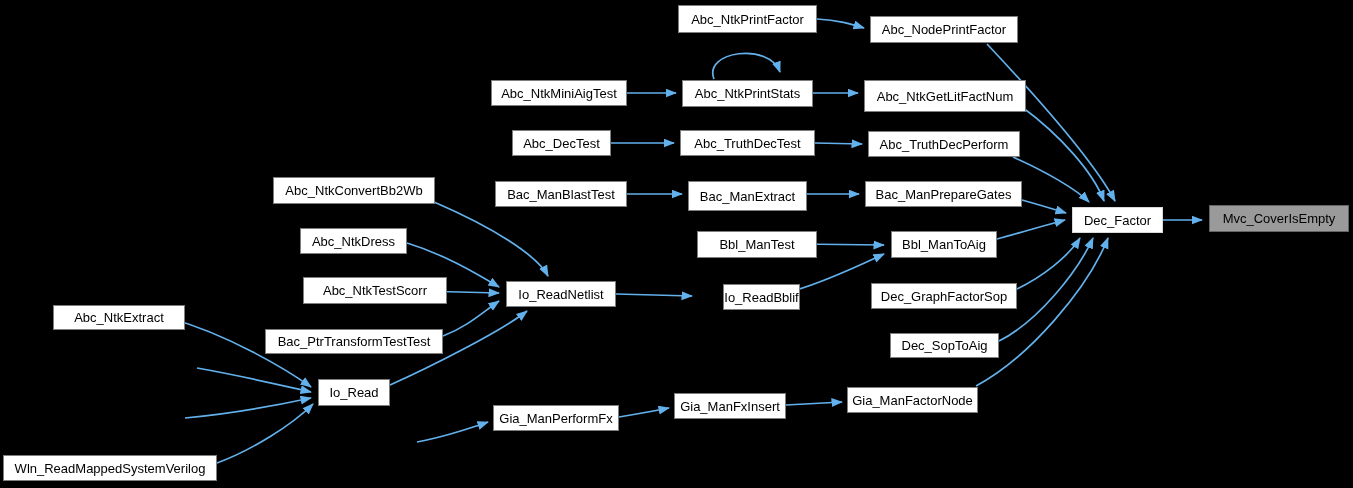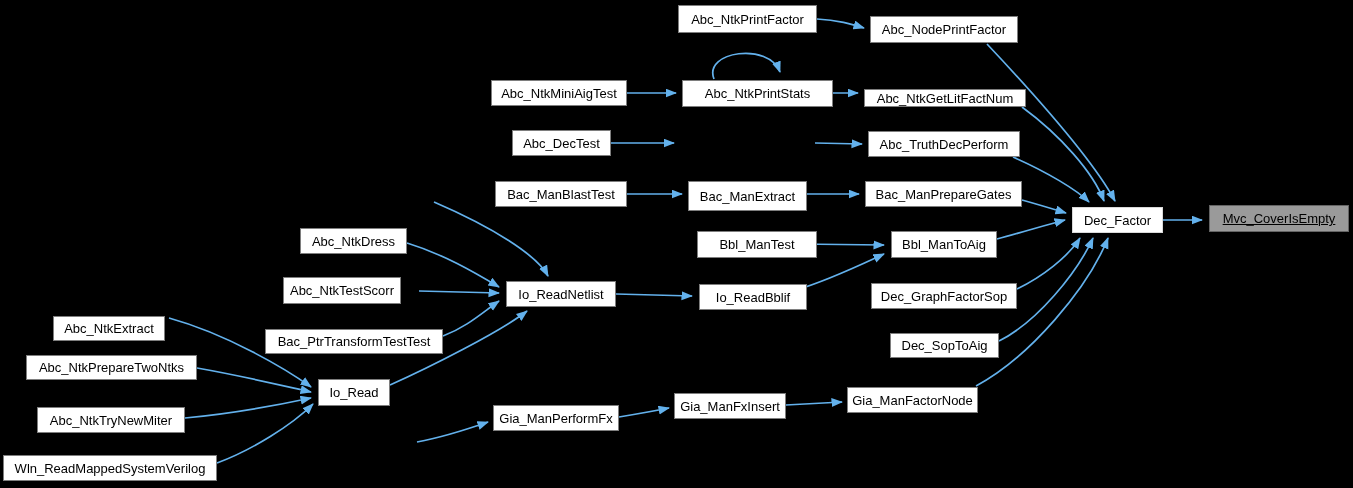--- a/index.html
+++ b/index.html
@@ -22,21 +22,20 @@
     display:flex;align-items:center;justify-content:center;
     white-space:nowrap;
     padding:0 4px;
     cursor:pointer;
   }
   .node.focus{border-color:#d9d9d9;}
   .node.highlight{
     background:#9a9a9a;
     border-color:#646464;
     cursor:default;
-    text-decoration:underline;
   }
 </style>
 </head>
 <body>
 
 <div class="canvas">
 
   <svg class="edges" width="1353" height="488" viewBox="0 0 1353 488">
     <defs>
       <marker id="arrowhead" markerUnits="userSpaceOnUse" markerWidth="12" markerHeight="10" refX="10.5" refY="4.5" orient="auto">
@@ -73,40 +72,40 @@
     <path class="edge" marker-end="url(#arrowhead)" d="M417,442 C444,437 468,429 488,422"></path>
     <path class="edge" marker-end="url(#arrowhead)" d="M619,417 C637,414 654,411 669,408"></path>
     <path class="edge" marker-end="url(#arrowhead)" d="M786,405 L842,402"></path>
     <path class="edge" marker-end="url(#arrowhead)" d="M976,386 C1030,357 1088,288 1108,238"></path>
     <path class="edge" marker-end="url(#arrowhead)" d="M1163,220 L1202,220"></path>
   </svg>
 
   <div class="node" style="left:678px;top:5px;width:139px;height:28px">Abc_NtkPrintFactor</div>
   <div class="node" style="left:870px;top:16px;width:148px;height:27px">Abc_NodePrintFactor</div>
   <div class="node" style="left:491px;top:80px;width:136px;height:26px">Abc_NtkMiniAigTest</div>
-  <div class="node" style="left:682px;top:80px;width:151px;height:27px">Abc_NtkPrintStats</div>
-  <div class="node" style="left:864px;top:89px;width:162px;height:18px">Abc_NtkGetLitFactNum</div>
+  <div class="node" style="left:682px;top:80px;width:131px;height:27px">Abc_NtkPrintStats</div>
+  <div class="node" style="left:864px;top:80px;width:162px;height:32px">Abc_NtkGetLitFactNum</div>
   <div class="node" style="left:512px;top:130px;width:99px;height:26px">Abc_DecTest</div>
+  <div class="node" style="left:680px;top:130px;width:135px;height:26px">Abc_TruthDecTest</div>
   <div class="node" style="left:868px;top:131px;width:152px;height:26px">Abc_TruthDecPerform</div>
   <div class="node" style="left:495px;top:181px;width:132px;height:26px">Bac_ManBlastTest</div>
   <div class="node" style="left:688px;top:181px;width:119px;height:30px">Bac_ManExtract</div>
   <div class="node" style="left:865px;top:181px;width:157px;height:26px">Bac_ManPrepareGates</div>
+  <div class="node" style="left:273px;top:177px;width:162px;height:27px">Abc_NtkConvertBb2Wb</div>
   <div class="node" style="left:300px;top:228px;width:107px;height:26px">Abc_NtkDress</div>
-  <div class="node" style="left:283px;top:277px;width:118px;height:27px">Abc_NtkTestScorr</div>
+  <div class="node" style="left:303px;top:277px;width:144px;height:27px">Abc_NtkTestScorr</div>
   <div class="node" style="left:506px;top:281px;width:110px;height:26px">Io_ReadNetlist</div>
   <div class="node" style="left:697px;top:231px;width:120px;height:27px">Bbl_ManTest</div>
   <div class="node" style="left:891px;top:231px;width:106px;height:27px">Bbl_ManToAig</div>
-  <div class="node" style="left:699px;top:284px;width:108px;height:26px">Io_ReadBblif</div>
+  <div class="node" style="left:723px;top:284px;width:77px;height:26px">Io_ReadBblif</div>
   <div class="node" style="left:871px;top:283px;width:146px;height:26px">Dec_GraphFactorSop</div>
   <div class="node" style="left:890px;top:333px;width:109px;height:25px">Dec_SopToAig</div>
-  <div class="node" style="left:53px;top:316px;width:112px;height:25px">Abc_NtkExtract</div>
+  <div class="node" style="left:53px;top:305px;width:132px;height:25px">Abc_NtkExtract</div>
   <div class="node" style="left:265px;top:329px;width:178px;height:25px">Bac_PtrTransformTestTest</div>
-  <div class="node" style="left:26px;top:355px;width:171px;height:25px">Abc_NtkPrepareTwoNtks</div>
   <div class="node" style="left:318px;top:379px;width:72px;height:27px">Io_Read</div>
-  <div class="node" style="left:37px;top:407px;width:148px;height:26px">Abc_NtkTryNewMiter</div>
   <div class="node" style="left:3px;top:455px;width:214px;height:26px">Wln_ReadMappedSystemVerilog</div>
   <div class="node" style="left:493px;top:405px;width:126px;height:26px">Gia_ManPerformFx</div>
   <div class="node" style="left:674px;top:393px;width:112px;height:26px">Gia_ManFxInsert</div>
   <div class="node" style="left:847px;top:387px;width:131px;height:26px">Gia_ManFactorNode</div>
   <div class="node focus" style="left:1072px;top:207px;width:91px;height:26px">Dec_Factor</div>
   <div class="node highlight" style="left:1209px;top:205px;width:140px;height:27px">Mvc_CoverIsEmpty</div>
 
 </div>
 
 </body></html>

